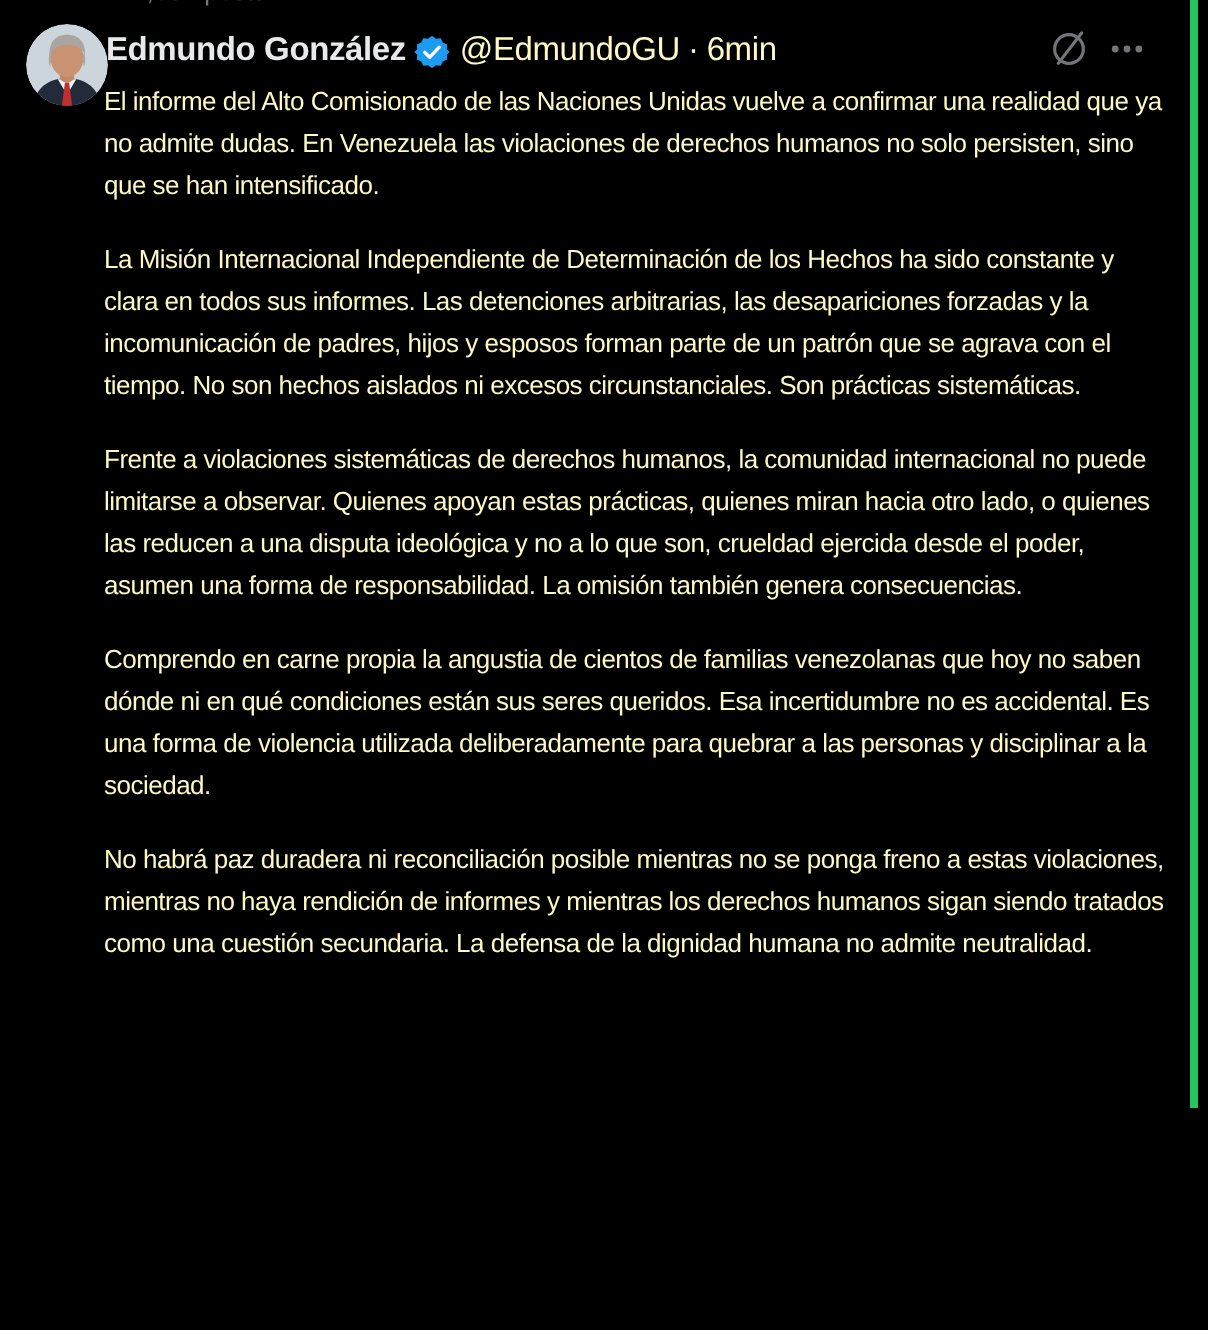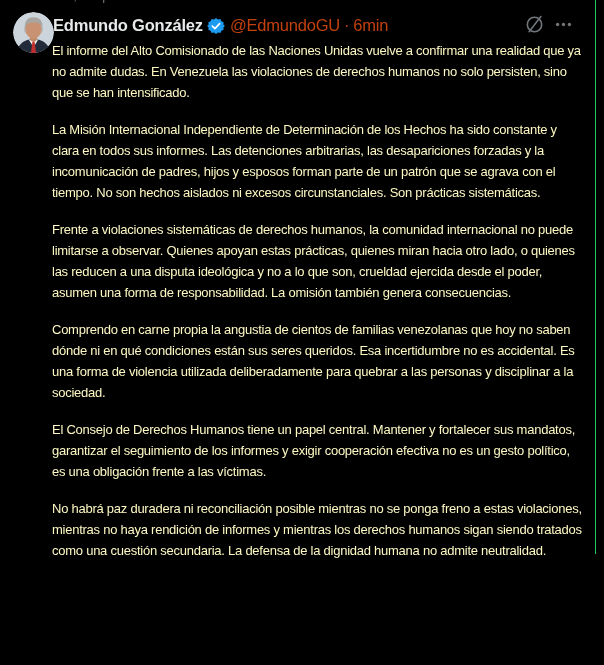--- a/index.html
+++ b/index.html
@@ -13,21 +13,21 @@
     width: 604px;
     height: 665px;
     background: #000000;
     overflow: hidden;
   }
   .column {
     position: absolute;
     left: 0; top: 0;
     width: 595px;
     height: 554px;
-    border-right: 1px solid #22c55e;
+    border-right: 4px solid #22c55e;
     background: #000000;
   }
   .clipped-post-count {
     position: absolute;
     left: 66px;
     top: -12px;
     color: #71767b;
     font-size: 13px;
     line-height: 16px;
     white-space: nowrap;
@@ -63,21 +63,21 @@
     letter-spacing: -0.2px;
     cursor: pointer;
   }
   .verified-badge {
     display: inline-flex;
     margin-left: 4px;
     width: 18px;
     height: 18px;
   }
   .handle-group {
-    color: #c2410c;
+    color: #fef9c3;
     font-weight: 400;
     margin-left: 5px;
     letter-spacing: -0.2px;
   }
   .handle-group .dot { margin: 0 4px; }
   .tweet-actions {
     position: absolute;
     right: 22px;
     top: 17px;
     display: flex;
@@ -170,19 +170,18 @@
             </svg>
           </span>
         </div>
       </div>
 
       <div class="tweet-body">
           <p class="tweet-paragraph">El informe del Alto Comisionado de las Naciones Unidas vuelve a confirmar una realidad que ya no admite dudas. En Venezuela las violaciones de derechos humanos no solo persisten, sino que se han intensificado.</p>
           <p class="tweet-paragraph">La Misión Internacional Independiente de Determinación de los Hechos ha sido constante y clara en todos sus informes. Las detenciones arbitrarias, las desapariciones forzadas y la incomunicación de padres, hijos y esposos forman parte de un patrón que se agrava con el tiempo. No son hechos aislados ni excesos circunstanciales. Son prácticas sistemáticas.</p>
           <p class="tweet-paragraph">Frente a violaciones sistemáticas de derechos humanos, la comunidad internacional no puede limitarse a observar. Quienes apoyan estas prácticas, quienes miran hacia otro lado, o quienes las reducen a una disputa ideológica y no a lo que son, crueldad ejercida desde el poder, asumen una forma de responsabilidad. La omisión también genera consecuencias.</p>
           <p class="tweet-paragraph">Comprendo en carne propia la angustia de cientos de familias venezolanas que hoy no saben dónde ni en qué condiciones están sus seres queridos. Esa incertidumbre no es accidental. Es una forma de violencia utilizada deliberadamente para quebrar a las personas y disciplinar a la sociedad.</p>
-          <p class="tweet-paragraph">El Consejo de Derechos Humanos tiene un papel central. Mantener y fortalecer sus mandatos, garantizar el seguimiento de los informes y exigir cooperación efectiva no es un gesto político, es una obligación frente a las víctimas.</p>
           <p class="tweet-paragraph">No habrá paz duradera ni reconciliación posible mientras no se ponga freno a estas violaciones, mientras no haya rendición de informes y mientras los derechos humanos sigan siendo tratados como una cuestión secundaria. La defensa de la dignidad humana no admite neutralidad.</p>
         </div>
 
     </article>
   </div>
 </div>
 
 </body></html>

